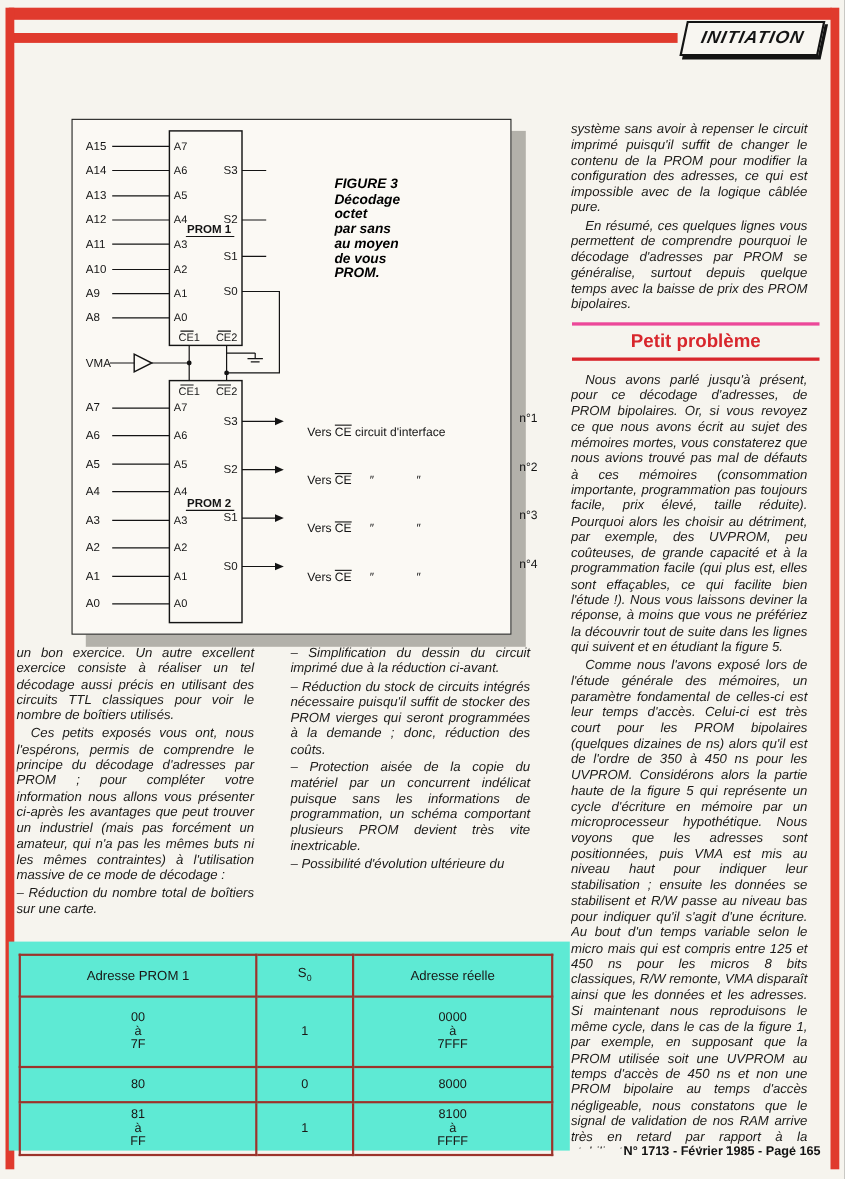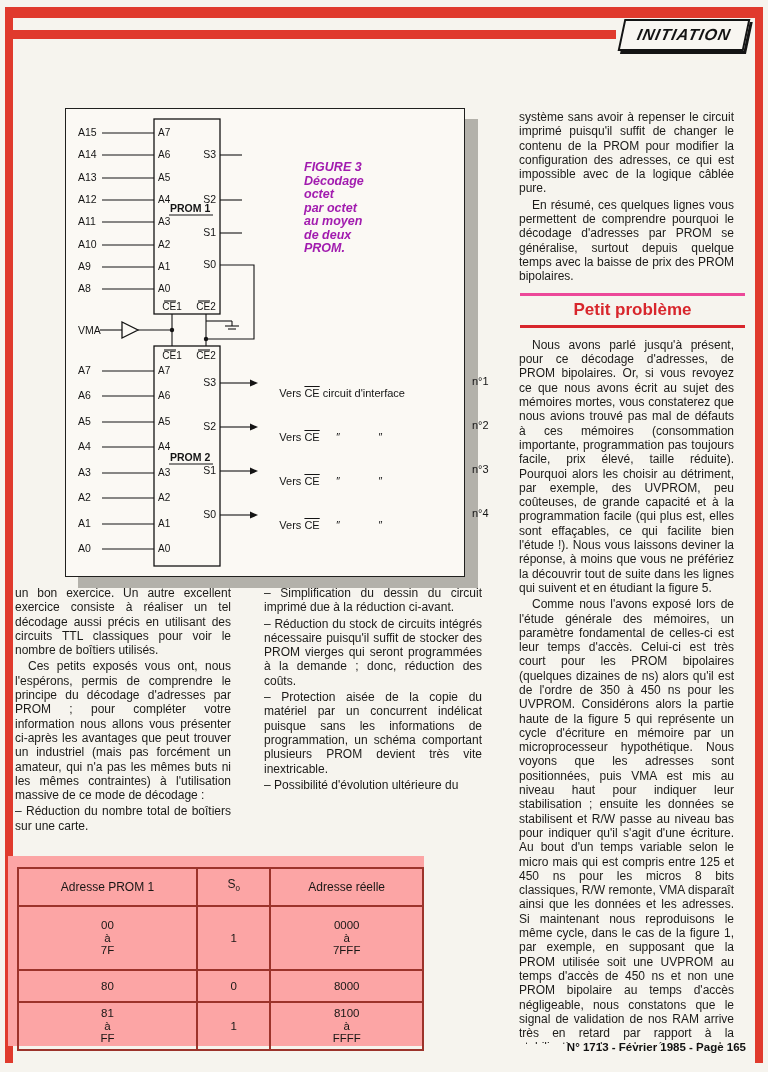--- a/index.html
+++ b/index.html
@@ -14,36 +14,36 @@
   
   .figpanel{position:absolute;left:65px;top:108px;width:398px;height:467px;background:#fbf9f4;
             border:1.5px solid #20201e;box-shadow:13px 11px 0 #b3b1aa;z-index:2;}
   .figpanel svg{position:absolute;left:0;top:0;}
   svg text{fill:#141414;}
   .pin{font:10.5px "Liberation Sans",sans-serif;}
   .pinm{font:10px "Liberation Sans",sans-serif;}
   .blab{font:bold 10.5px "Liberation Sans",sans-serif;}
   .wire{stroke:#141414;stroke-width:1.1;fill:none;}
   .box{stroke:#141414;stroke-width:1.3;fill:none;}
-  .caption{position:absolute;left:238px;top:52px;width:130px;color:#a21caf;font-style:italic;
+  .caption{position:absolute;left:238px;top:52px;width:130px;color:#000000;font-style:italic;
            font-size:12.5px;line-height:13.5px;font-weight:bold;}
   .olabel{position:absolute;left:195px;width:200px;font-size:11px;white-space:pre;color:#141414;}
   .olabel .num{position:absolute;left:186px;top:0;padding-left:25px;}
   .ov{text-decoration:overline;margin-top:26px;}
   
   .col{position:absolute;text-align:justify;font-size:12px;line-height:14.3px;overflow:hidden;}
-  .col p{margin:0 12px 2px 0;}
+  .col p{margin:0 12px 2px 0;font-style:italic;}
   .col p.ind{text-indent:13px;}
   .col-left{left:15px;top:586px;width:228px;height:274px;}
   .col-mid{left:264px;top:586px;width:230px;height:274px;}
   .col-right{left:519px;top:110px;width:227px;height:934px;}
   .heading{margin:9px 1px 10px;border-top:3px solid #ec4899;border-bottom:3px solid #d8262c;
            padding:7px 0 8px;color:#d8262c;font-weight:bold;font-size:17px;text-align:center;}
   
-  .pinkpanel{position:absolute;left:8px;top:856px;width:416px;height:190px;background:#fca5a5;}
+  .pinkpanel{position:absolute;left:8px;top:856px;width:510px;height:190px;background:#5eead4;}
   .dtable{position:absolute;left:9px;top:11px;border-collapse:collapse;}
   .dtable td{border:2px solid #9c332b;text-align:center;vertical-align:middle;
              font-size:11.5px;line-height:12.5px;white-space:pre-line;color:#191715;padding:2px 4px;}
   .dtable .hdr{font-size:12px;height:32px;}
   .dtable .tall{height:58px;}
   .dtable .short{height:26px;text-align:center;}
   .dtable .tall2{height:42px;}
   sub.s0{font-size:8px;}
   .footer{position:absolute;left:500px;top:1041px;width:246px;text-align:right;
           font-weight:bold;font-size:11.5px;color:#111;}
@@ -194,23 +194,23 @@
         <polygon points="184,358.5 192,362 184,365.5" fill="#141414"></polygon>
         <line class="wire" x1="154" y1="406" x2="184" y2="406"></line>
         <polygon points="184,402.5 192,406 184,409.5" fill="#141414"></polygon>
       </g>
     </svg>
 
     <div class="caption">
       <div>FIGURE 3</div>
       <div>Décodage</div>
       <div>octet</div>
-      <div>par octet</div>
+      <div>par sans</div>
       <div>au moyen</div>
-      <div>de deux</div>
+      <div>de vous</div>
       <div>PROM.</div>
     </div>
 
     <div class="olabel" style="top:266px;">
       <span>Vers </span><span class="ov">CE</span><span> circuit d'interface</span><span class="num">n°1</span>
     </div>
     <div class="olabel" style="top:310px;">
       <span>Vers </span><span class="ov">CE</span><span>  ″    ″</span><span class="num">n°2</span>
     </div>
     <div class="olabel" style="top:354px;">

